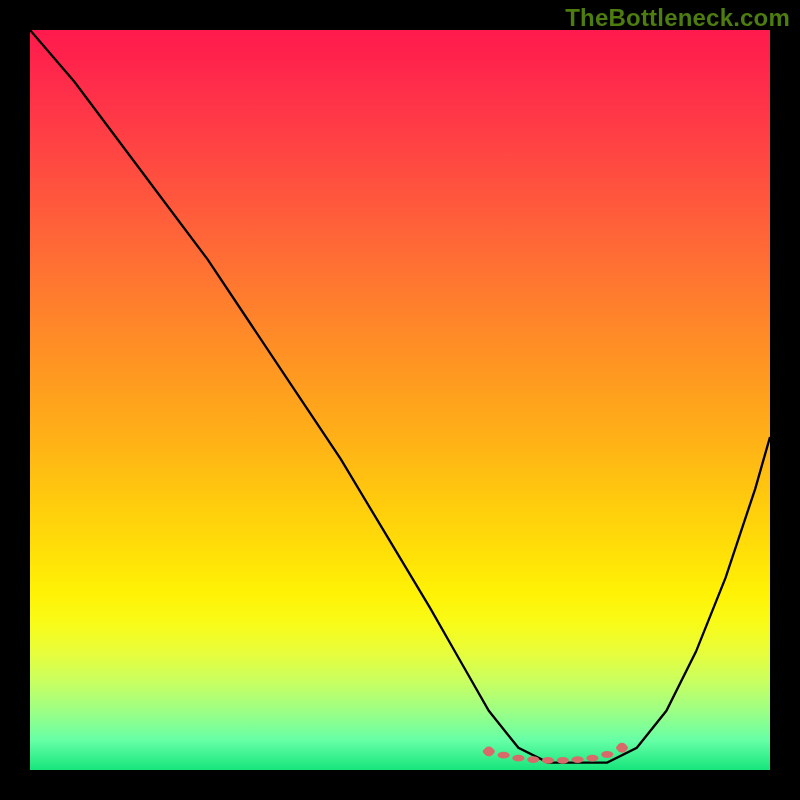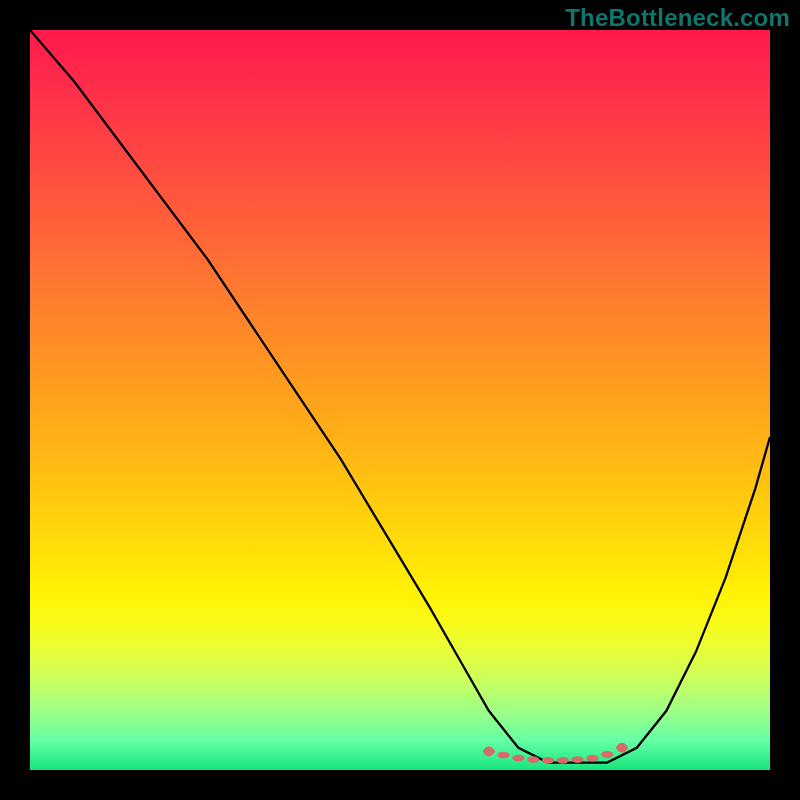--- a/index.html
+++ b/index.html
@@ -14,21 +14,21 @@
   .frame {
     position: relative;
     width: 800px;
     height: 800px;
     background: #000;
   }
   .watermark {
     position: absolute;
     top: 4px;
     right: 10px;
-    color: #0f766e;
+    color: #4d7c0f;
     font-size: 24px;
     font-weight: bold;
     z-index: 50;
     letter-spacing: 0.2px;
   }
   
   .plot {
     position: absolute;
     left: 30px;
     top: 30px;

